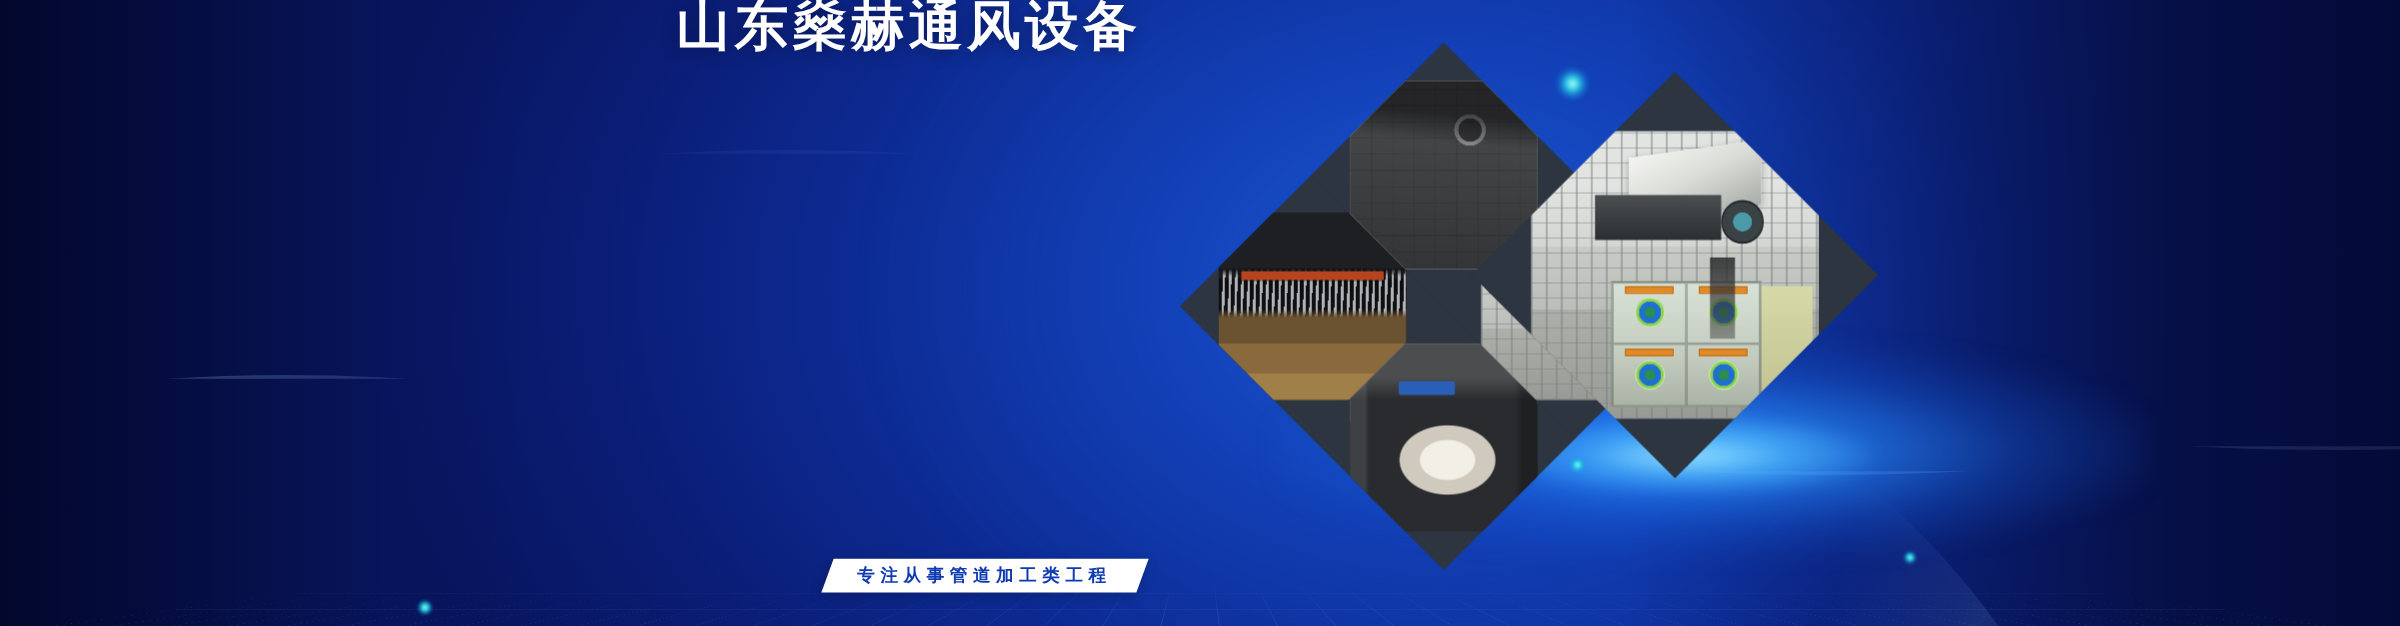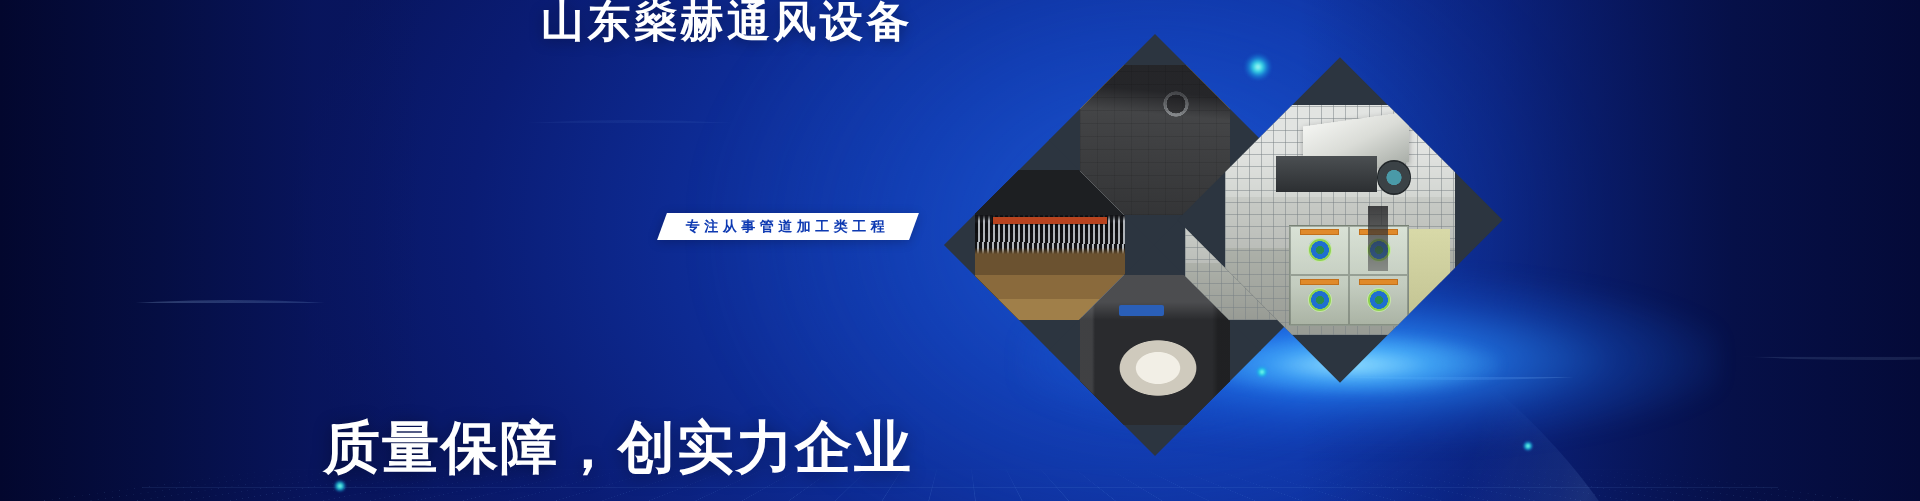--- a/index.html
+++ b/index.html
@@ -306,21 +306,20 @@
   <div class="spark" style="left:1523px;top:441px;width:10px;height:10px;"></div>
 
   <div class="text-col">
 
     <h1 class="brand-title">山东燊赫通风设备</h1>
 
     <div class="tagline-ribbon">
       <span class="txt">专注从事管道加工类工程</span>
     </div>
 
-    <h2 class="headline">质量保障，创实力企业</h2>
 
   </div>
 
   <div class="collage">
 
     <div class="dia" style="left:-10px;top:140px;width:150px;height:150px;">
       <div class="inner ph-coils"></div>
     </div>
 
     <div class="dia" style="left:95px;top:35px;width:150px;height:150px;">

